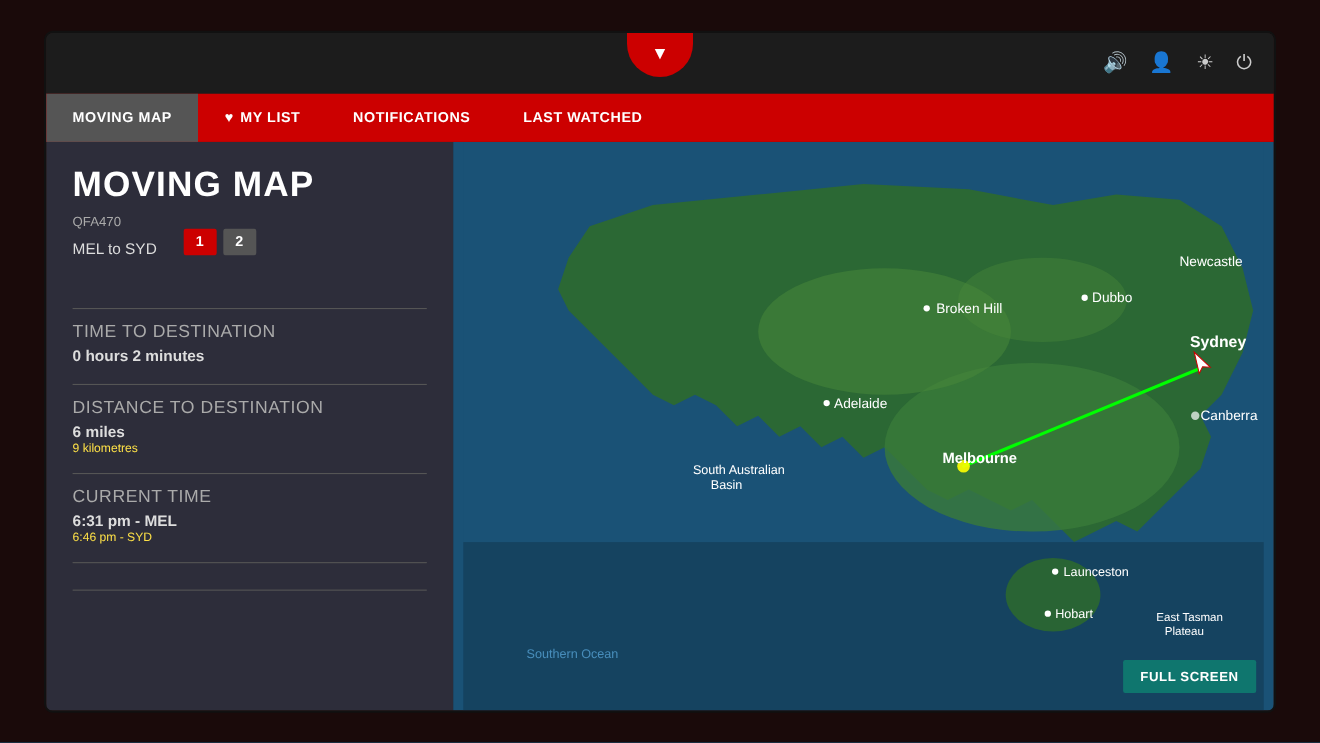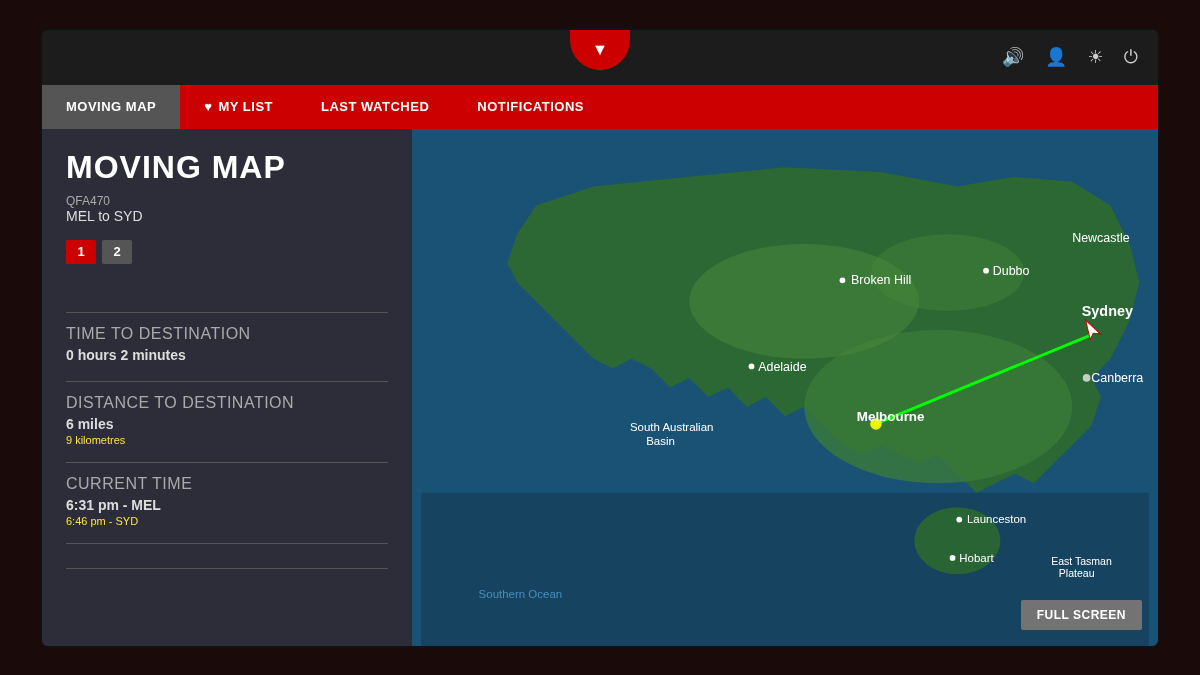--- a/index.html
+++ b/index.html
@@ -181,35 +181,35 @@
       overflow: hidden;
     }
     .map-svg {
       width: 100%;
       height: 100%;
     }
     .full-screen-btn {
       position: absolute;
       bottom: 16px;
       right: 16px;
-      background: #737373;
+      background: #0f766e;
       color: white;
       padding: 8px 16px;
       font-size: 12px;
       font-weight: bold;
       letter-spacing: 0.5px;
       cursor: pointer;
       border-radius: 2px;
       text-transform: uppercase;
     }
     .flight-route-info {
       display: flex;
-      gap: 8px;
+      align-items: center;
+      gap: 24px;
       margin-bottom: 16px;
-      flex-direction: column;
     }
   </style>
 </head>
 <body>
 
 <div class="screen">
 
   <div class="top-bar">
     <div class="top-bar-center">
       <div class="dropdown-indicator"></div>
@@ -224,24 +224,24 @@
 
   <div class="nav-bar">
     <div class="nav-tab active">
       <span>MOVING MAP</span>
     </div>
     <div class="nav-tab">
       <span class="heart">♥</span>
       <span>MY LIST</span>
     </div>
     <div class="nav-tab">
+      <span>NOTIFICATIONS</span>
+    </div>
+    <div class="nav-tab">
       <span>LAST WATCHED</span>
-    </div>
-    <div class="nav-tab">
-      <span>NOTIFICATIONS</span>
     </div>
   </div>
 
   <div class="main-content">
 
     <div class="left-panel">
       <div class="page-title">MOVING MAP</div>
 
       <div class="flight-number">QFA470</div>
 

